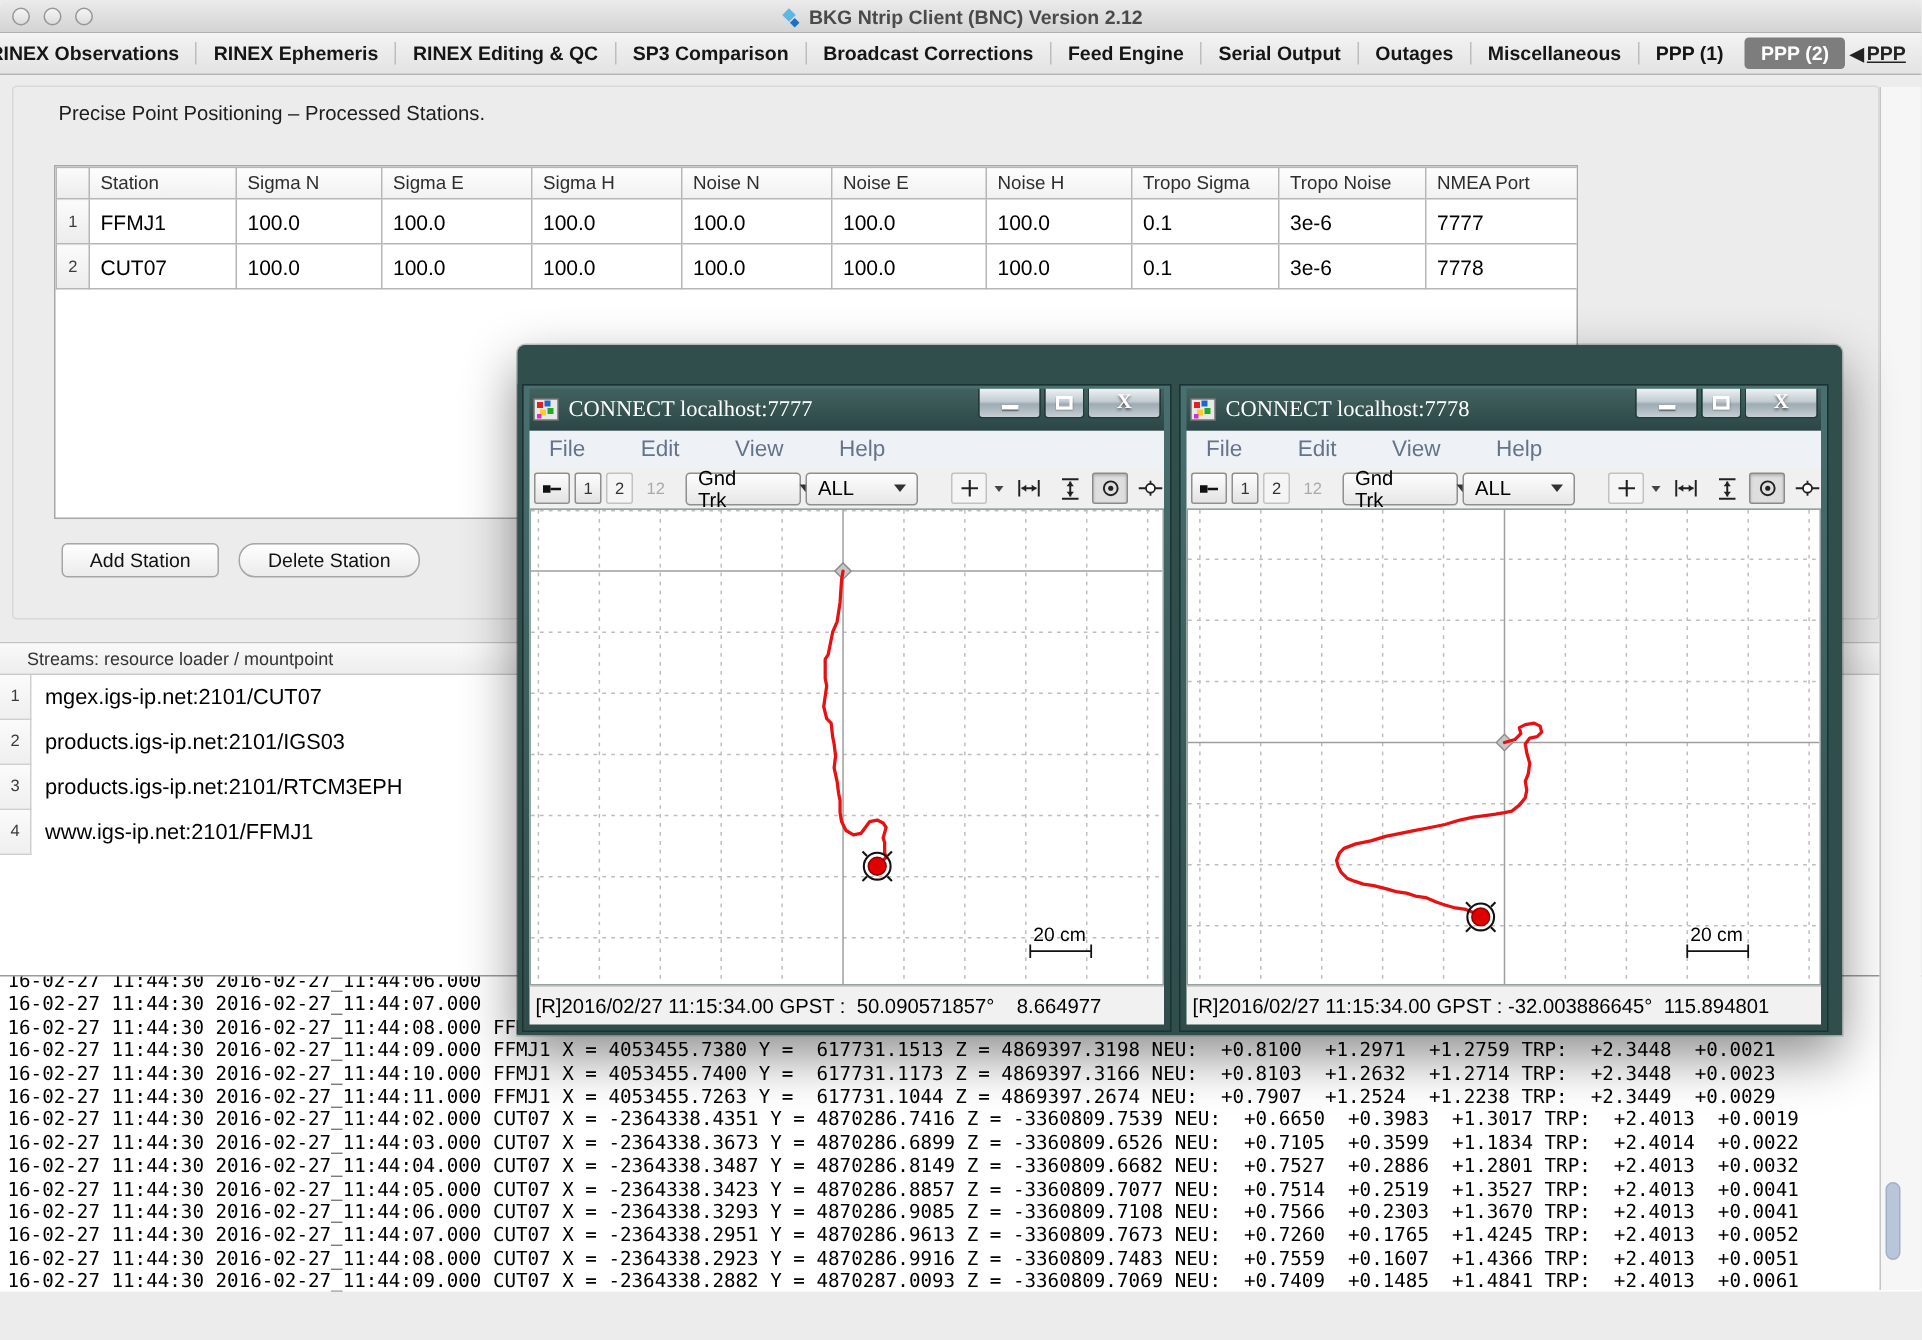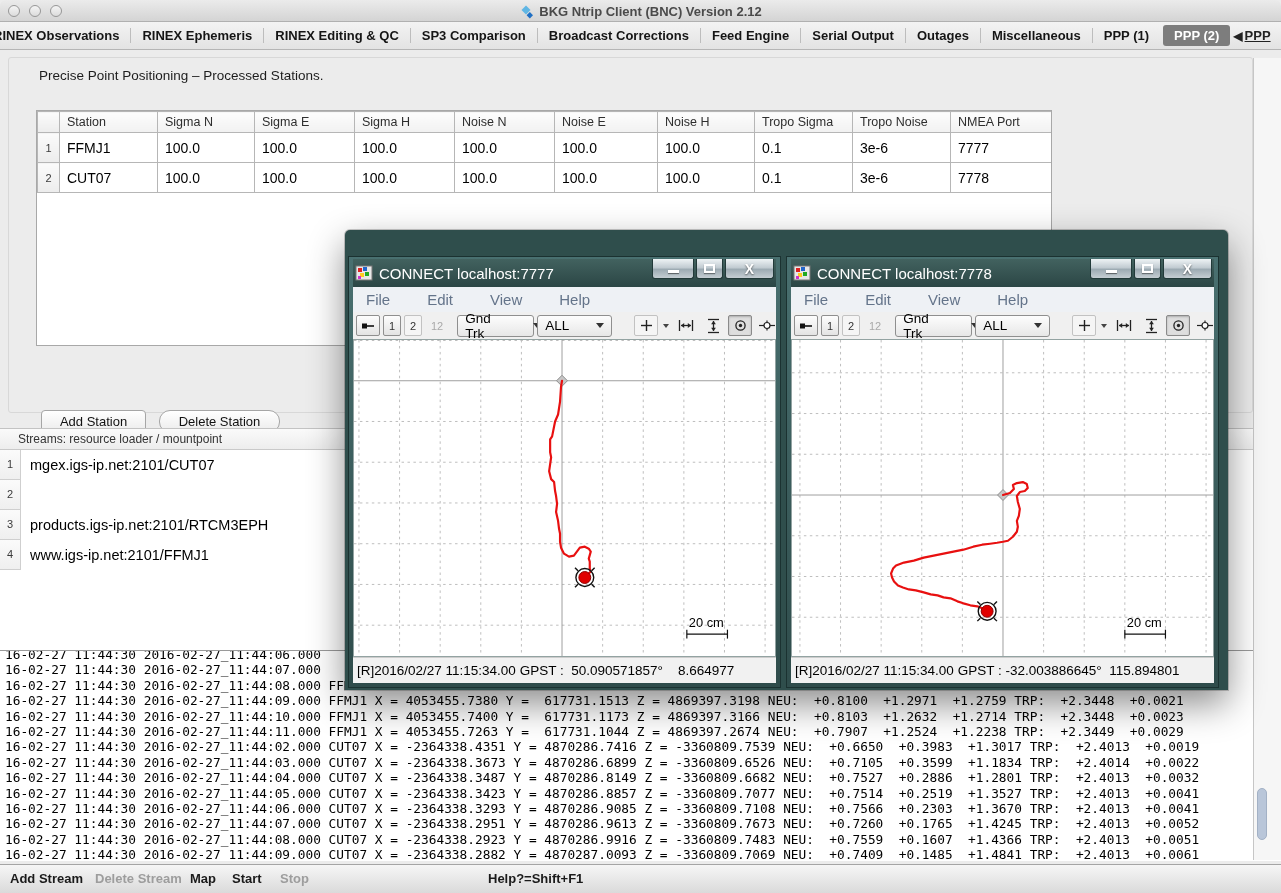--- a/index.html
+++ b/index.html
@@ -23,21 +23,21 @@
 
   
   .ppp-group { position:absolute; left:8px; top:57px; width:1245px; height:356px; border:1px solid #d8d8d8; border-radius:3px; background:#ececec; }
   .ppp-desc { position:absolute; left:30px; top:10px; font-size:13.5px; color:#1d1d1d; }
   .table-widget { position:absolute; left:27px; top:52px; width:1016px; height:236px; background:#fff; border:1px solid #a8a8a8; overflow:hidden; }
   table.grid { border-collapse:collapse; width:1014px; table-layout:fixed; }
   table.grid th, table.grid td { border:1px solid #b6b6b6; overflow:hidden; white-space:nowrap; }
   table.grid thead th { height:21px; background:linear-gradient(#fdfdfd,#f1f1f1); font-size:12.5px; font-weight:400; color:#2e2e2e; text-align:left; padding-left:7px; }
   table.grid td { height:30px; font-size:14px; color:#000; padding-left:7px; background:#fff; }
   table.grid .numcell { background:linear-gradient(#fbfbfb,#ececec); font-size:11px; font-weight:400; color:#3a3a3a; text-align:center; padding:0; }
-  .mac-btn { position:absolute; height:23px; border:1px solid #a6a6a6; border-radius:4px; background:linear-gradient(#ffffff,#ebebeb); font-size:13px; color:#111; text-align:center; line-height:21px; box-shadow:inset 0 1px 0 rgba(255,255,255,.7);margin-top:48px; }
+  .mac-btn { position:absolute; height:23px; border:1px solid #a6a6a6; border-radius:4px; background:linear-gradient(#ffffff,#ebebeb); font-size:13px; color:#111; text-align:center; line-height:21px; box-shadow:inset 0 1px 0 rgba(255,255,255,.7); }
   .btn-add { left:32px; top:304px; width:105px; }
   .btn-del { left:150px; top:304px; width:121px;border-radius:11px; }
 
   
   .streams { position:absolute; left:0; top:428px; width:1253px; height:222px; background:#fff; border-top:1px solid #c3c3c3; }
   .streams-header { height:21px; background:linear-gradient(#fafafa,#ededed); border-bottom:1px solid #c9c9c9; font-size:12px; color:#333; padding-left:18px; line-height:21px; }
   .stream-row { height:30px; display:flex; align-items:stretch; }
   .stream-num { width:21px; flex:0 0 auto; border-right:1px solid #cfcfcf; border-bottom:1px solid #cfcfcf; background:linear-gradient(#fbfbfb,#efefef); font-size:11px; color:#3a3a3a; text-align:center; line-height:29px; }
   .stream-label { font-size:14.5px; color:#000; padding-left:9px; line-height:30px; }
 
@@ -60,21 +60,21 @@
   .ov-light { width:11px; height:11px; border-radius:50%; border:1px solid #9b9b9b; background:transparent; }
   .ov-title { position:absolute; left:0; right:0; top:0; height:26px; display:flex; align-items:center; justify-content:center; gap:4px; font-size:13px; color:#555; }
   .doc-icon { width:10px; height:12px; background:#fff; border:1px solid #9a9a9a; position:relative; }
   .doc-icon:before { content:""; position:absolute; right:0; top:0; width:3px; height:3px; background:#d9d9d9; border-left:1px solid #9a9a9a; border-bottom:1px solid #9a9a9a; }
   .ov-resize { position:absolute; right:8px; top:7px; }
   .ov-content { position:absolute; top:26px; left:0; right:0; bottom:0; background:#2f4e4c; overflow:hidden; }
 
   
   .cwin { position:absolute; top:0; width:433px; height:432px; background:linear-gradient(#497070,#2f4c4b); border:1px solid #1b3231; padding:2px 4px 4px; display:flex; flex-direction:column; }
   .cwin.w1 { left:3px; } .cwin.w2 { left:441px; }
-  .ctitle { height:28px; flex:0 0 auto; display:flex; align-items:center; position:relative; color:#fff; font-size:15px; background:linear-gradient(#42625f,#2b4645); }
+  .ctitle { height:28px; flex:0 0 auto; display:flex; align-items:center; position:relative; color:#fff; font-size:15px; background:linear-gradient(#42625f,#2b4645);font-family:Liberation Serif, serif; }
   .ctitle .wicon { margin:0 6px 0 2px; flex:0 0 auto; }
   .cbuttons { position:absolute; right:2px; top:0; display:flex; gap:2px; }
   .cbtn { height:20px; border:1px solid #223a39; border-top:none; border-radius:0 0 3px 3px; background:linear-gradient(#eef3f5 0%,#c2ccd2 45%,#9dabb3 55%,#c5ced3 100%); display:flex; align-items:center; justify-content:center; }
   .cbtn.min { width:42px; } .cbtn.max { width:27px; } .cbtn.close { width:49px; }
   .glyph-min { width:11px; height:3px; background:#fff; box-shadow:0 1px 1px rgba(0,0,0,.5); margin-top:6px; }
   .glyph-max { width:11px; height:9px; border:2px solid #fff; box-shadow:0 1px 1px rgba(0,0,0,.4); }
   .glyph-close { color:#fff; font-size:14px; font-weight:700; text-shadow:0 1px 2px rgba(0,0,0,.55); line-height:18px; }
   .cmenu { height:25px; flex:0 0 auto; background:#eef1f5; display:flex; align-items:center; gap:37px; padding-left:13px; font-size:15px; color:#64748a; }
   .ctools { height:27px; flex:0 0 auto; background:#f0f0f0; display:flex; align-items:center; gap:3px; padding-left:3px; }
   .tbtn { height:21px; display:flex; align-items:center; justify-content:center; border-radius:2px; flex:0 0 auto; }
@@ -212,46 +212,39 @@
   </div>
 
   <div class="streams">
     <div class="streams-header">Streams:   resource loader / mountpoint</div>
     <div class="stream-row">
       <span class="stream-num">1</span>
       <span class="stream-label">mgex.igs-ip.net:2101/CUT07</span>
     </div>
     <div class="stream-row">
       <span class="stream-num">2</span>
+      <span class="stream-label">products.igs-ip.net:2101/IGS03</span>
     </div>
     <div class="stream-row">
       <span class="stream-num">3</span>
       <span class="stream-label">products.igs-ip.net:2101/RTCM3EPH</span>
     </div>
     <div class="stream-row">
       <span class="stream-num">4</span>
       <span class="stream-label">www.igs-ip.net:2101/FFMJ1</span>
     </div>
   </div>
 
   <div class="log">
     <div class="loglines"><div>16-02-27 11:44:30 2016-02-27_11:44:06.000</div><div>16-02-27 11:44:30 2016-02-27_11:44:07.000</div><div>16-02-27 11:44:30 2016-02-27_11:44:08.000 FFMJ1 X = 4053455.7490 Y =  617731.1626 Z = 4869397.2992 NEU:  +0.7455  +1.3205  +1.2245 TRP:  +2.3449  +0.0032</div><div>16-02-27 11:44:30 2016-02-27_11:44:09.000 FFMJ1 X = 4053455.7380 Y =  617731.1513 Z = 4869397.3198 NEU:  +0.8100  +1.2971  +1.2759 TRP:  +2.3448  +0.0021</div><div>16-02-27 11:44:30 2016-02-27_11:44:10.000 FFMJ1 X = 4053455.7400 Y =  617731.1173 Z = 4869397.3166 NEU:  +0.8103  +1.2632  +1.2714 TRP:  +2.3448  +0.0023</div><div>16-02-27 11:44:30 2016-02-27_11:44:11.000 FFMJ1 X = 4053455.7263 Y =  617731.1044 Z = 4869397.2674 NEU:  +0.7907  +1.2524  +1.2238 TRP:  +2.3449  +0.0029</div><div>16-02-27 11:44:30 2016-02-27_11:44:02.000 CUT07 X = -2364338.4351 Y = 4870286.7416 Z = -3360809.7539 NEU:  +0.6650  +0.3983  +1.3017 TRP:  +2.4013  +0.0019</div><div>16-02-27 11:44:30 2016-02-27_11:44:03.000 CUT07 X = -2364338.3673 Y = 4870286.6899 Z = -3360809.6526 NEU:  +0.7105  +0.3599  +1.1834 TRP:  +2.4014  +0.0022</div><div>16-02-27 11:44:30 2016-02-27_11:44:04.000 CUT07 X = -2364338.3487 Y = 4870286.8149 Z = -3360809.6682 NEU:  +0.7527  +0.2886  +1.2801 TRP:  +2.4013  +0.0032</div><div>16-02-27 11:44:30 2016-02-27_11:44:05.000 CUT07 X = -2364338.3423 Y = 4870286.8857 Z = -3360809.7077 NEU:  +0.7514  +0.2519  +1.3527 TRP:  +2.4013  +0.0041</div><div>16-02-27 11:44:30 2016-02-27_11:44:06.000 CUT07 X = -2364338.3293 Y = 4870286.9085 Z = -3360809.7108 NEU:  +0.7566  +0.2303  +1.3670 TRP:  +2.4013  +0.0041</div><div>16-02-27 11:44:30 2016-02-27_11:44:07.000 CUT07 X = -2364338.2951 Y = 4870286.9613 Z = -3360809.7673 NEU:  +0.7260  +0.1765  +1.4245 TRP:  +2.4013  +0.0052</div><div>16-02-27 11:44:30 2016-02-27_11:44:08.000 CUT07 X = -2364338.2923 Y = 4870286.9916 Z = -3360809.7483 NEU:  +0.7559  +0.1607  +1.4366 TRP:  +2.4013  +0.0051</div><div>16-02-27 11:44:30 2016-02-27_11:44:09.000 CUT07 X = -2364338.2882 Y = 4870287.0093 Z = -3360809.7069 NEU:  +0.7409  +0.1485  +1.4841 TRP:  +2.4013  +0.0061</div></div>
   </div>
 
   <div class="side-track"></div>
   <div class="scroll-thumb"></div>
 
-  <div class="bottombar">
-    <span class="bb-item" style="left:10px">Add Stream</span>
-    <span class="bb-item disabled" style="left:95px">Delete Stream</span>
-    <span class="bb-item" style="left:190px">Map</span>
-    <span class="bb-item" style="left:232px">Start</span>
-    <span class="bb-item disabled" style="left:280px">Stop</span>
-    <span class="bb-item" style="left:488px">Help?=Shift+F1</span>
-  </div>
 </div>
 
 <div class="overlay">
   <div class="ov-content">
 
     <div class="cwin w1">
       <div class="ctitle">
         <svg class="wicon" width="18" height="18">
           <rect x="1" y="2" width="16" height="14" fill="#e8e8e8" stroke="#777"></rect>
           <rect x="3" y="4" width="4" height="4" fill="#d22"></rect>

